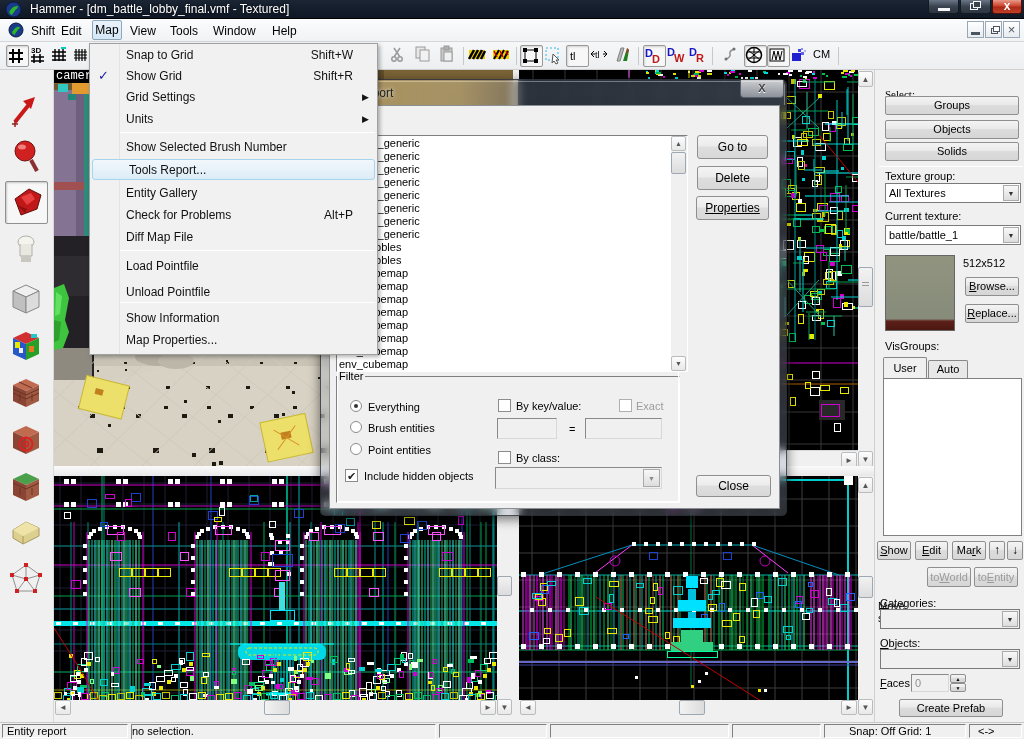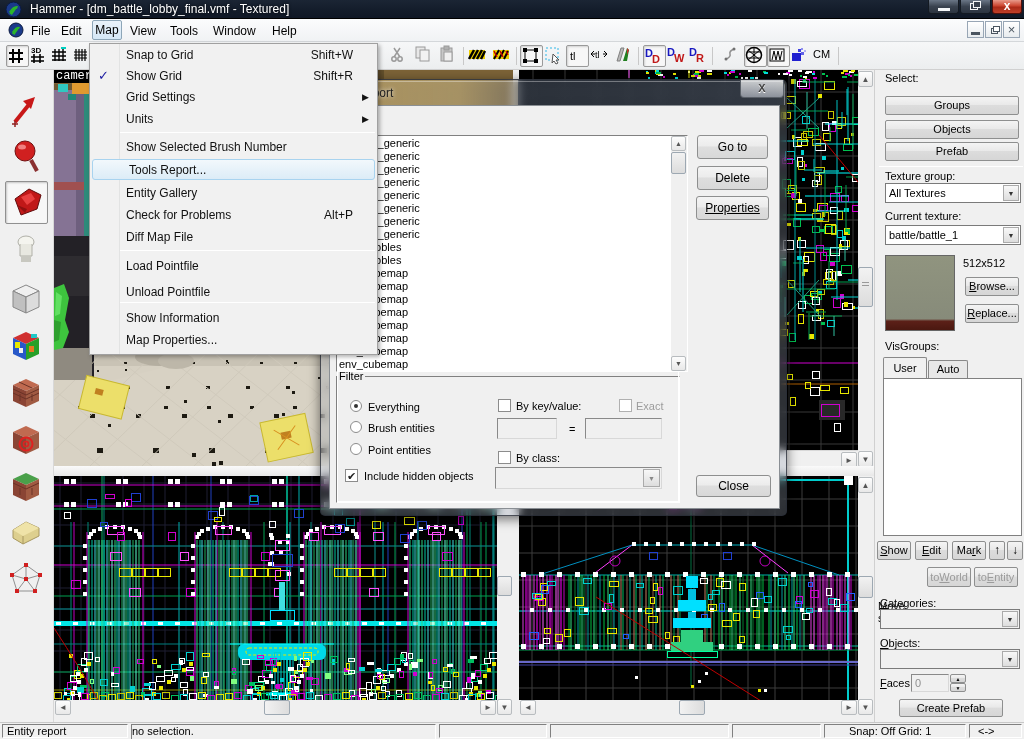--- a/index.html
+++ b/index.html
@@ -37,21 +37,21 @@
     </div>
  <div class="abs" style="left:992px;top:0;width:30px;height:14px;background:linear-gradient(#e89a8a,#cc4530 45%,#aa2a18 55%,#c04028);border:1px solid #53100a;border-top:none;border-radius:0 0 3px 3px;color:#fff;font-size:12px;font-weight:bold;text-align:center;line-height:12px;">x</div>
 </div>
 
 <div class="abs" style="left:0;top:19px;width:1024px;height:23px;background:linear-gradient(#fbfcfd,#f0f2f4);border-bottom:1px solid #d4d7da;">
  <svg class="abs" style="left:8px;top:3px" width="16" height="16">
       <circle cx="8" cy="8" r="7" fill="#1a3a8a" stroke="#0a1a40"></circle>
       <path d="M4,10 Q8,4 12,5 L11,7 Q7,7 6,11 Z" fill="#2bb52b"></path>
       <rect x="6.5" y="6" width="3" height="7" fill="#2bb52b" transform="rotate(35 8 8)"></rect>
     </svg>
- <div class="abs" style="left:31px;top:5px;font-size:12px;color:#000;">File</div>
+ <div class="abs" style="left:31px;top:5px;font-size:12px;color:#000;">Shift</div>
  <div class="abs" style="left:61px;top:5px;font-size:12px;color:#000;">Edit</div>
  <div class="abs" style="left:92px;top:1px;width:30px;height:20px;background:linear-gradient(#e9f2fa,#d4e7f6);border:1px solid #8da6b8;border-radius:2px;text-align:center;font-size:12px;line-height:19px;color:#000;">Map</div>
  <div class="abs" style="left:130px;top:5px;font-size:12px;color:#000;">View</div>
  <div class="abs" style="left:170px;top:5px;font-size:12px;color:#000;">Tools</div>
  <div class="abs" style="left:213px;top:5px;font-size:12px;color:#000;">Window</div>
  <div class="abs" style="left:272px;top:5px;font-size:12px;color:#000;">Help</div>
  <div class="abs" style="left:967px;top:2px;width:17px;height:17px;background:linear-gradient(#fff,#e8ecef);border:1px solid #98a6b5;">
       <div class="abs" style="left:3px;top:10px;width:9px;height:3px;background:#4a5560;"></div>
     </div>
  <div class="abs" style="left:985px;top:2px;width:17px;height:17px;background:linear-gradient(#fff,#e8ecef);border:1px solid #98a6b5;">
@@ -1632,24 +1632,24 @@
 <div class="sbb" style="left:1px;top:0px;width:16px;height:15px;font-size:8px;line-height:14px;">◄</div>
 <div class="sbb" style="right:1px;top:0px;width:16px;height:15px;font-size:8px;line-height:14px;">►</div>
 <div class="thumb" style="left:160px;top:0px;width:26px;height:15px;"></div>
   </div>
 <div class="sb" style="left:858px;top:476px;width:16px;height:240px;">
 <div class="sbb" style="left:0px;top:1px;width:15px;height:16px;font-size:8px;line-height:15px;">▲</div>
 <div class="sbb" style="left:0px;bottom:1px;width:15px;height:16px;font-size:8px;line-height:15px;">▼</div>
 <div class="vthumb" style="left:0px;top:100px;width:15px;height:22px;"></div>
   </div>
 <div class="abs" style="left:874px;top:70px;width:150px;height:652px;background:#f0f0f0;border-left:1px solid #d0d0d0;font-size:11px;">
-    <div class="lbl" style="left:10px;top:2px;">Select:</div>
+    <div class="lbl" style="left:10px;top:18px;font-family:Liberation Serif, serif;">Select:</div>
     <div class="cbtn" style="left:10px;top:26px;width:134px;height:19px;line-height:17px;">Groups</div>
     <div class="cbtn" style="left:10px;top:50px;width:134px;height:19px;line-height:17px;">Objects</div>
-    <div class="cbtn" style="left:10px;top:72px;width:134px;height:19px;line-height:17px;">Prefab</div>
+    <div class="cbtn" style="left:10px;top:72px;width:134px;height:19px;line-height:17px;">Solids</div>
     <div class="abs" style="left:4px;top:96px;width:144px;height:1px;background:#d8d8d8;border-bottom:1px solid #fff;"></div>
     <div class="lbl" style="left:10px;top:100px;">Texture group:</div>
     <div class="abs" style="left:10px;top:113px;width:136px;height:20px;background:#fff;border:1px solid #7a7a7a;">
       <div class="abs" style="left:3px;top:3px;font-size:11px;color:#000;">All Textures</div>
       <div class="abs" style="right:1px;top:1px;width:16px;height:16px;background:linear-gradient(#f8f8f8,#ddd);border:1px solid #aaa;text-align:center;font-size:7px;line-height:15px;color:#333;">▼</div>
     </div>
     <div class="lbl" style="left:10px;top:140px;">Current texture:</div>
     <div class="abs" style="left:10px;top:155px;width:136px;height:20px;background:#fff;border:1px solid #7a7a7a;">
       <div class="abs" style="left:3px;top:3px;font-size:11px;color:#000;">battle/battle_1</div>
       <div class="abs" style="right:1px;top:1px;width:16px;height:16px;background:linear-gradient(#f8f8f8,#ddd);border:1px solid #aaa;text-align:center;font-size:7px;line-height:15px;color:#333;">▼</div>

